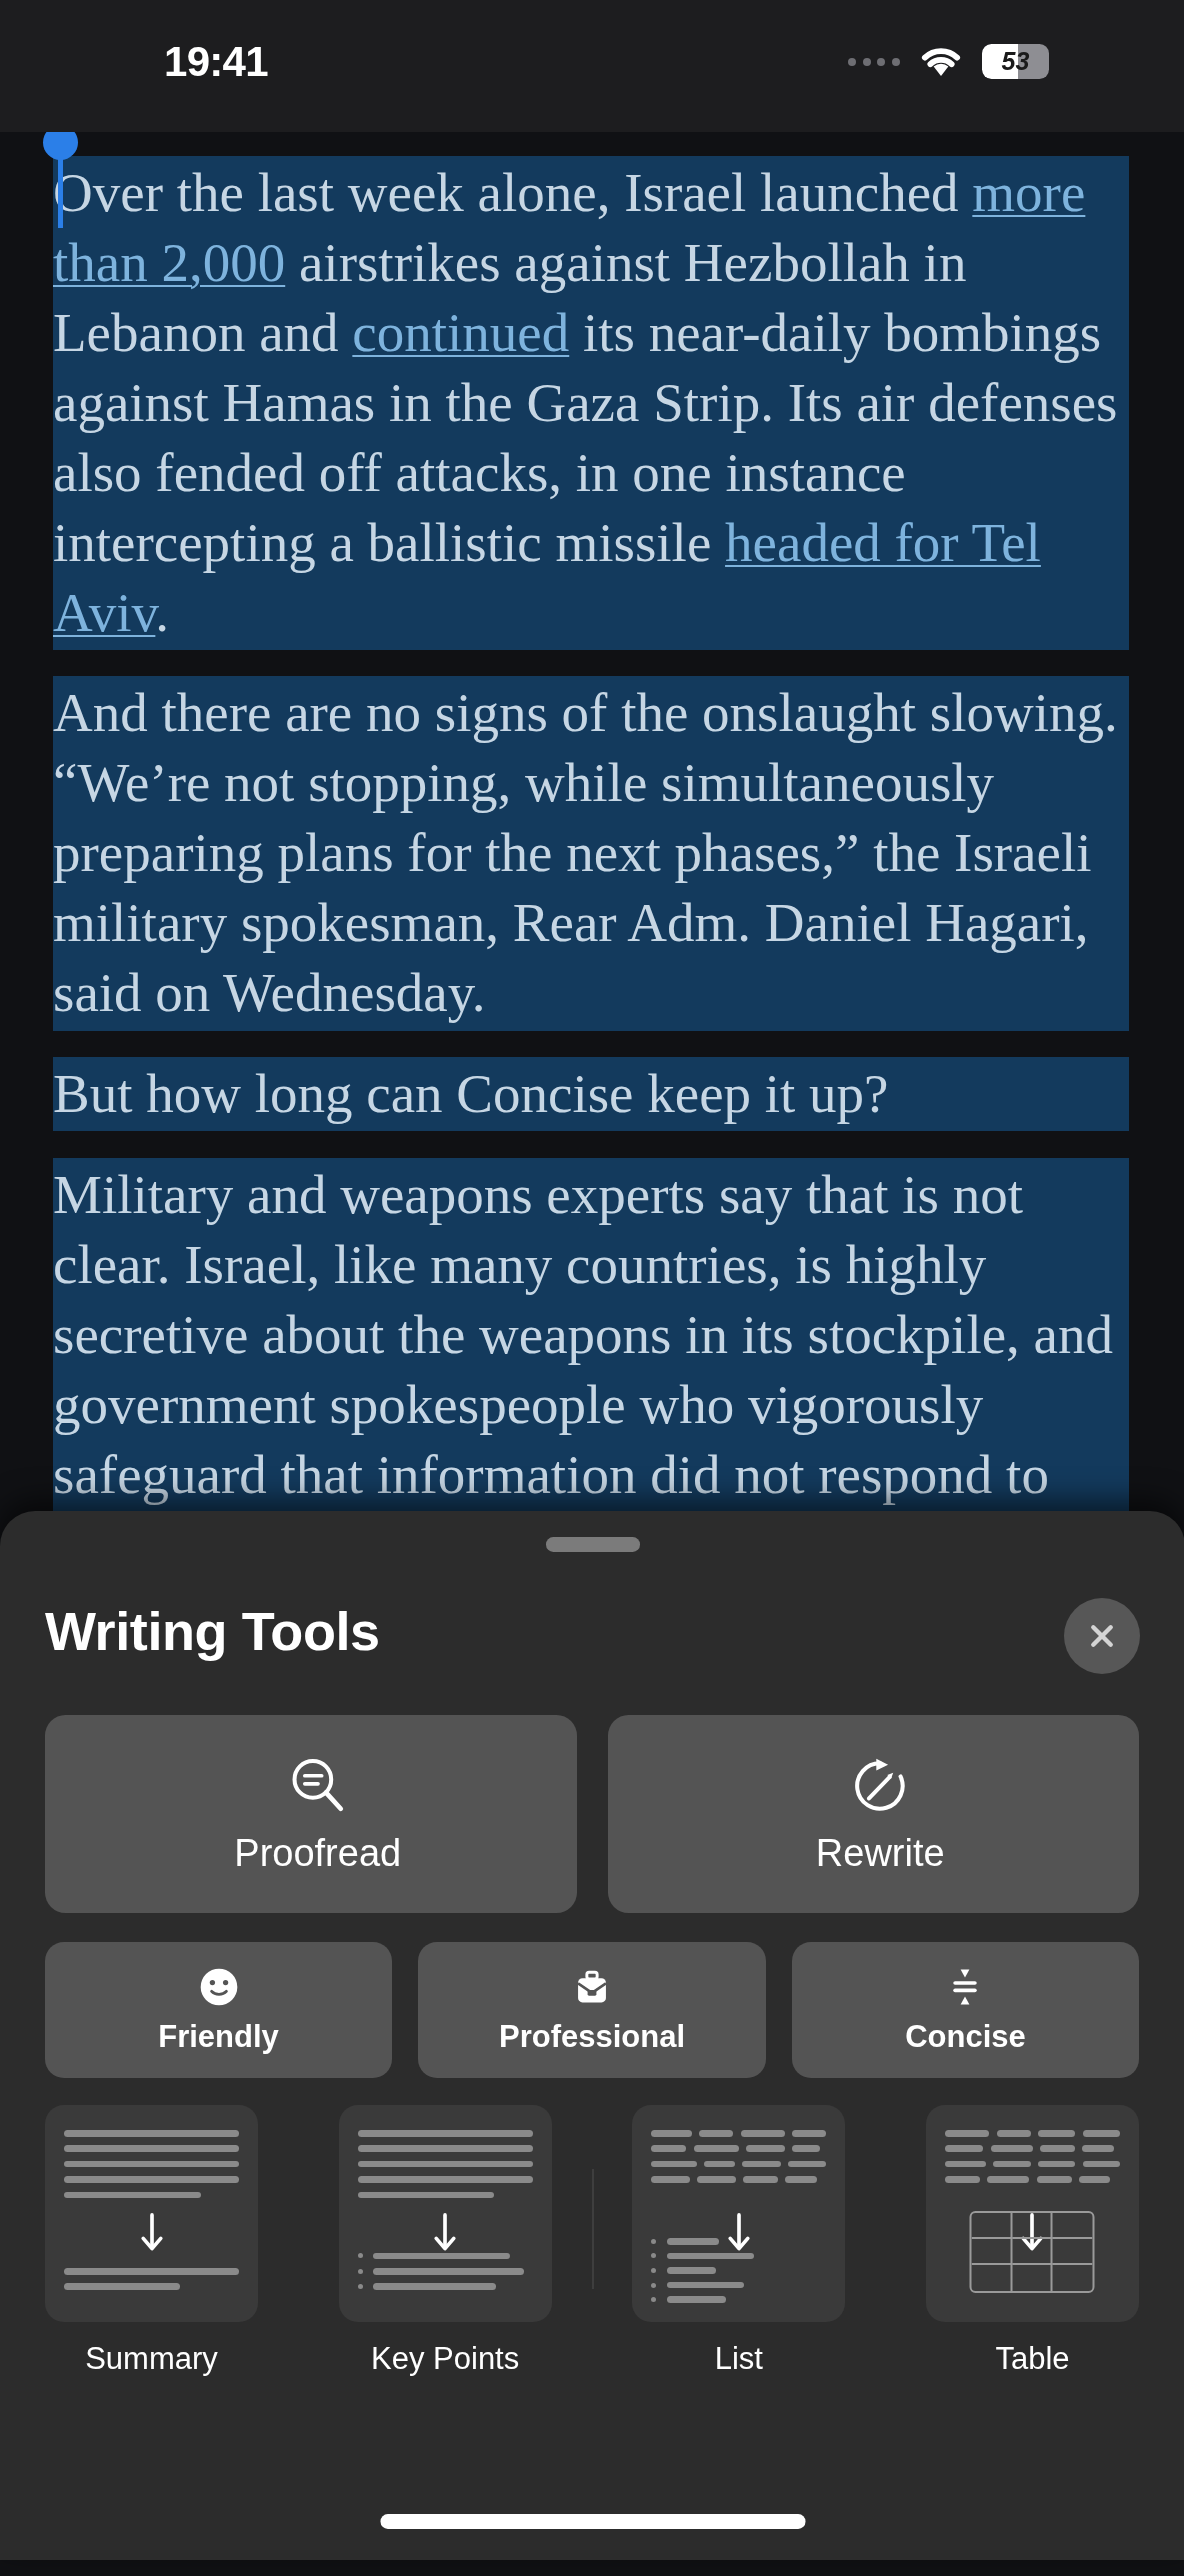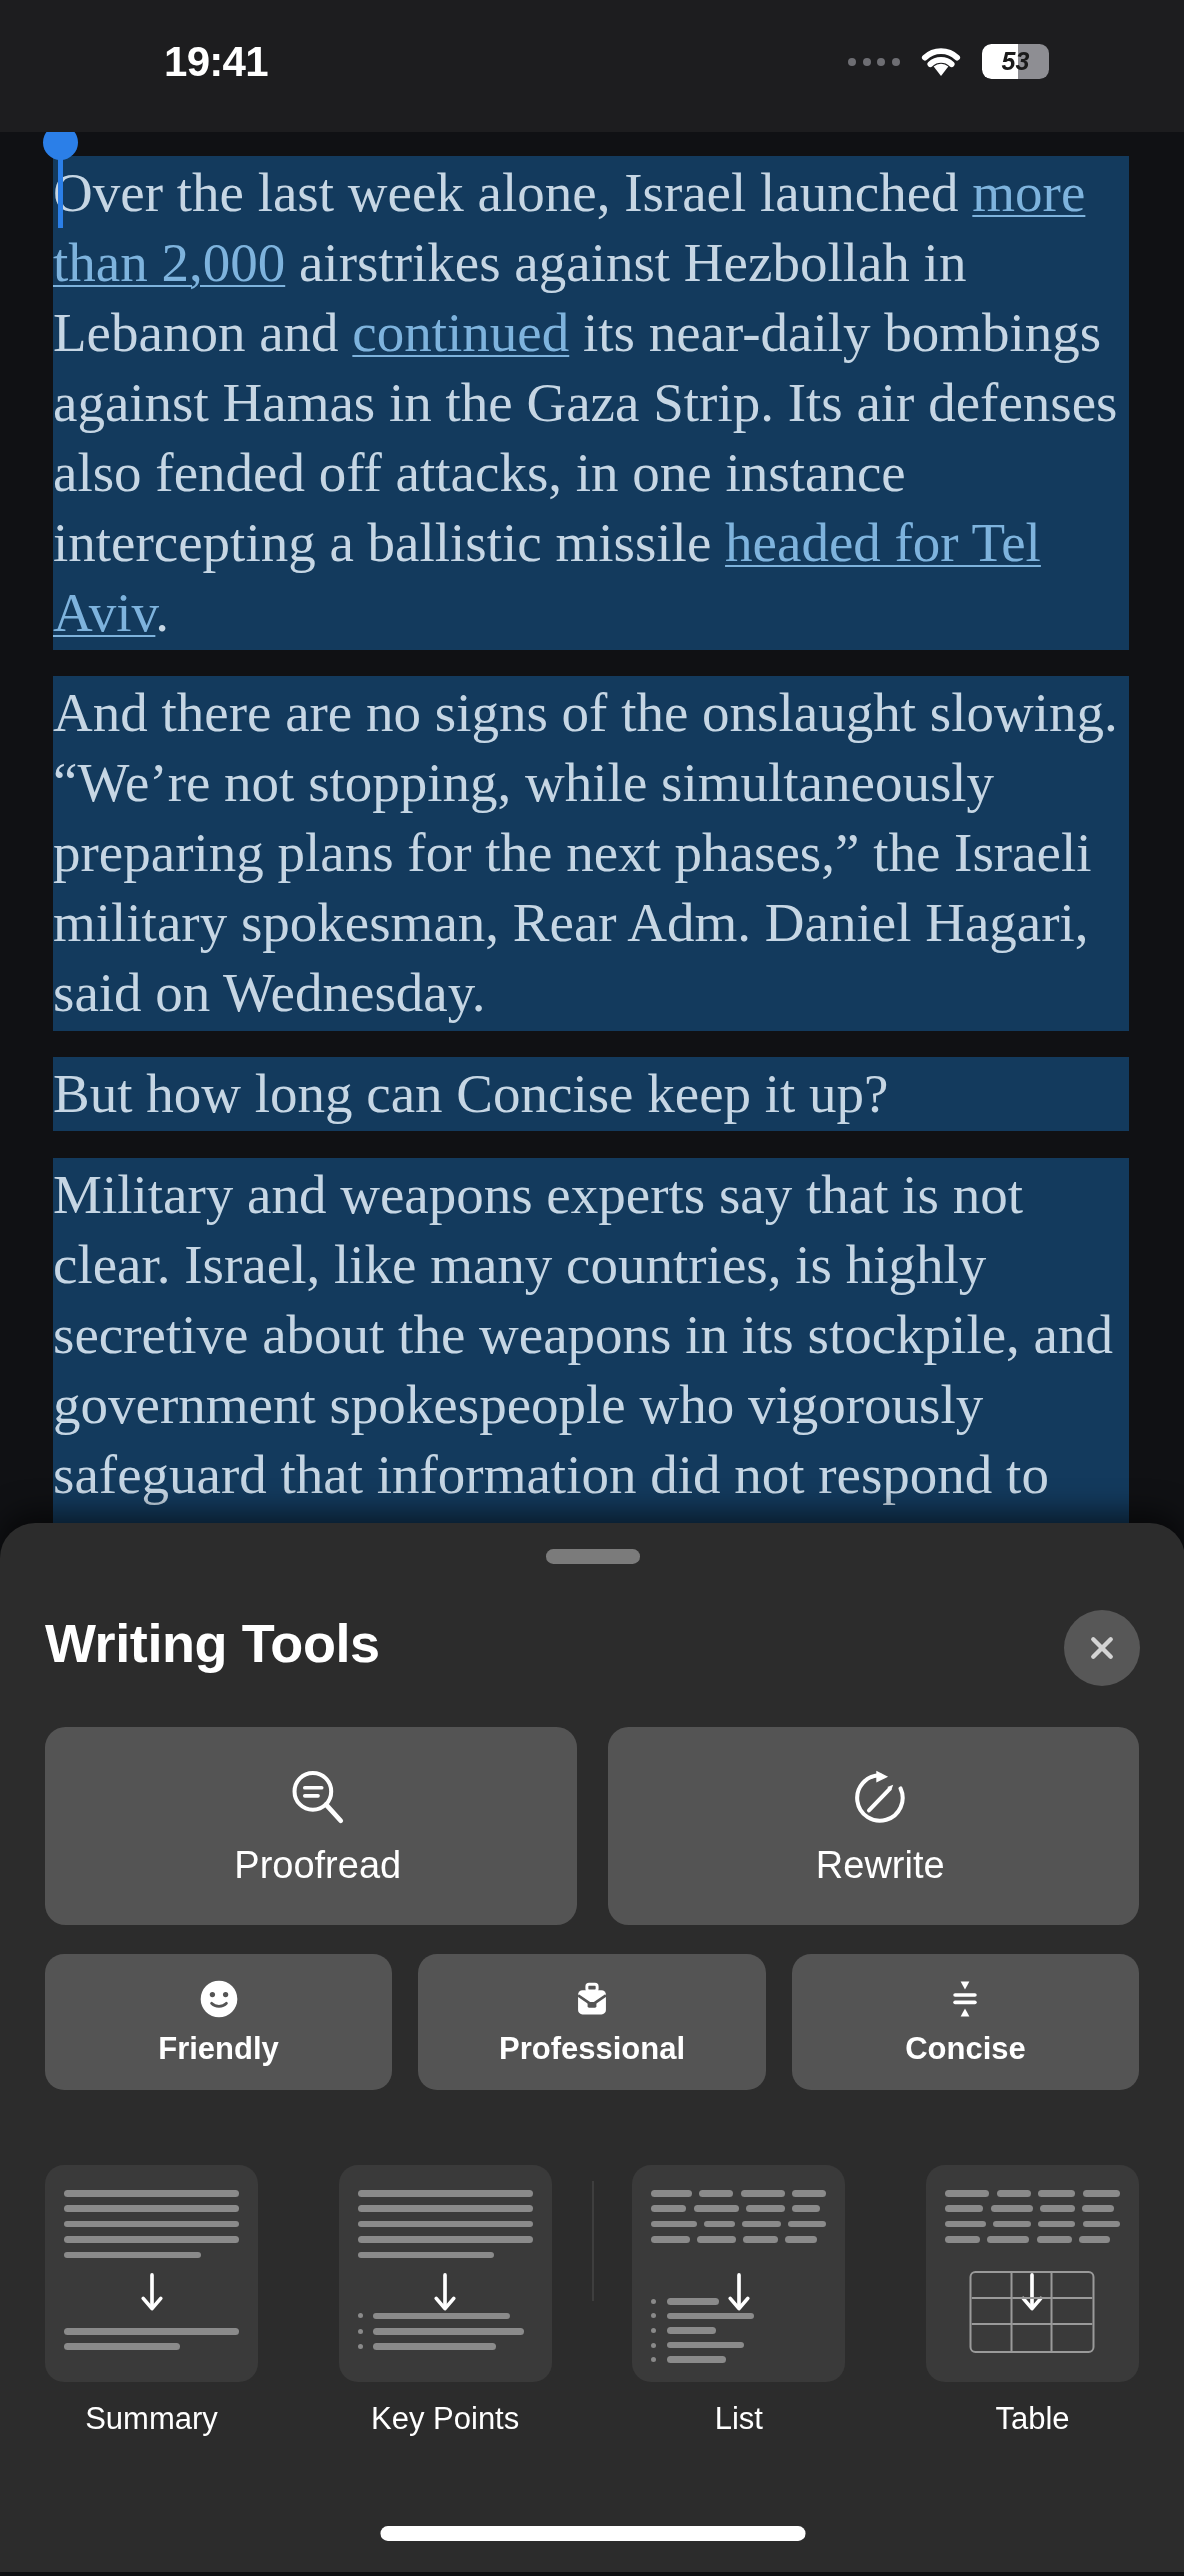--- a/index.html
+++ b/index.html
@@ -73,21 +73,21 @@
   }
   .sel-handle-top .knob{
     width:35px; height:35px; border-radius:50%; background:#2b7fe8;
   }
   .sel-handle-top .stem{
     width:5.1px; height:73px; background:#2b7fe8; margin-left:14.7px; margin-top:-4.4px;
   }
 
   
   .sheet{
-    position:absolute; left:0; bottom:4px; width:1185px; height:1049px;
+    position:absolute; left:0; bottom:16px; width:1185px; height:1049px;
     background:#2c2c2c;
     border-radius:35px 35px 0 0;
     box-shadow:0 -10.3px 29px rgba(0,0,0,.55);
     overflow:hidden;
   }
   .grabber{
     position:absolute; left:50%; transform:translateX(-50%); top:26.4px;
     width:94px; height:14.7px; border-radius:7.3px; background:#7b7b7b;
   }
   .sheet-title{
@@ -126,21 +126,21 @@
     gap:10.3px;
   }
   .tone-btn .ic{ width:44px; height:44px; display:flex; align-items:center; justify-content:center; }
   .tone-btn .lb{ font-size:31px; font-weight:700; color:#ffffff; }
 
   
   .row-cards{
     position:absolute; left:45px; top:594px;
     width:1094px; display:flex; gap:0; justify-content:space-between;
   }
-  .card-wrap{ width:213px; display:flex; flex-direction:column; align-items:center;margin-top:48px; }
+  .card-wrap{ width:213px; display:flex; flex-direction:column; align-items:center; }
   .card{
     width:213px; height:217px; border-radius:19px; background:#3a3a3a;
     position:relative; padding:25px 19px 19px 19px;
     display:flex; flex-direction:column; align-items:center;
   }
   .card .lines-top{ width:100%; display:flex; flex-direction:column; gap:8.8px; }
   .card .lines-bot{ width:100%; display:flex; flex-direction:column; gap:8.8px; position:absolute; left:0; bottom:32px; padding:0 19px; }
   .ln{ height:6.6px; border-radius:3.7px; background:#8a8a8a; }
   .ln.w100{ width:100%; }
   .bullet-row{ display:flex; align-items:center; gap:10.3px; }

